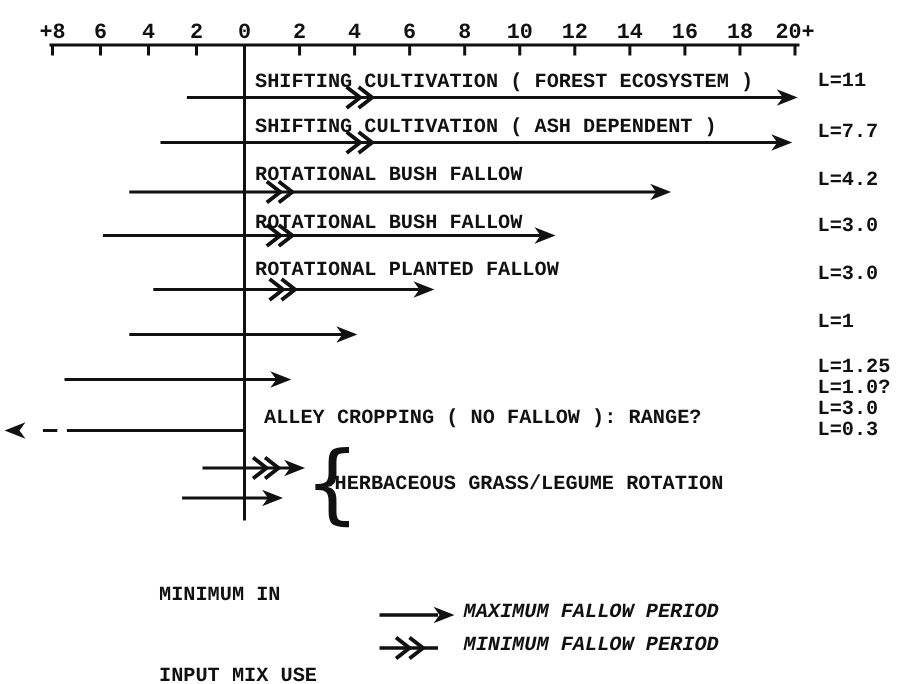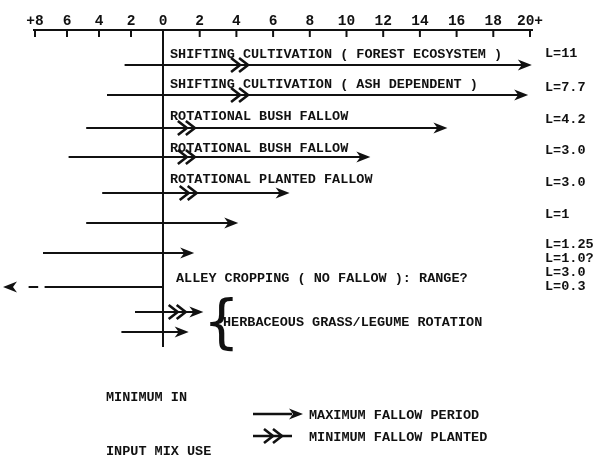--- a/index.html
+++ b/index.html
@@ -11,21 +11,21 @@
     font-family:"Liberation Mono","DejaVu Sans Mono",monospace;
     color:#111;
   }
   #chart{position:absolute;left:0;top:0;}
   .increase-note{
     position:absolute;left:106px;top:353px;
     font-size:13.5px;line-height:18px;font-weight:bold;
     letter-spacing:0;white-space:pre;
   }
   .legend{position:absolute;left:252px;top:401px;}
-  .legend-item{display:flex;align-items:flex-end;height:22px;}
+  .legend-item{display:flex;align-items:flex-start;height:22px;font-style:italic;}
   .legend-item svg{flex:0 0 auto;display:block;}
   .legend-item span{
     margin-left:5px;font-size:13.5px;font-weight:bold;white-space:pre;
   }
 </style>
 </head>
 <body>
 
 <div class="stage">
 
@@ -127,17 +127,17 @@
         <polygon points="51,9 37,3.5 41,9 37,14.5" fill="#111"></polygon>
       </svg>
       <span>MAXIMUM FALLOW PERIOD</span>
     </div>
     <div class="legend-item">
       <svg width="52" height="18">
         <line x1="1" y1="9" x2="40" y2="9" stroke="#111" stroke-width="2.4"></line>
         <polyline points="12,2 21,9 12,16" fill="none" stroke="#111" stroke-width="2.6"></polyline>
         <polyline points="21,2 30,9 21,16" fill="none" stroke="#111" stroke-width="2.6"></polyline>
       </svg>
-      <span>MINIMUM FALLOW PLANTED</span>
+      <span>MINIMUM FALLOW PERIOD</span>
     </div>
   </div>
 
 </div>
 
 </body></html>

